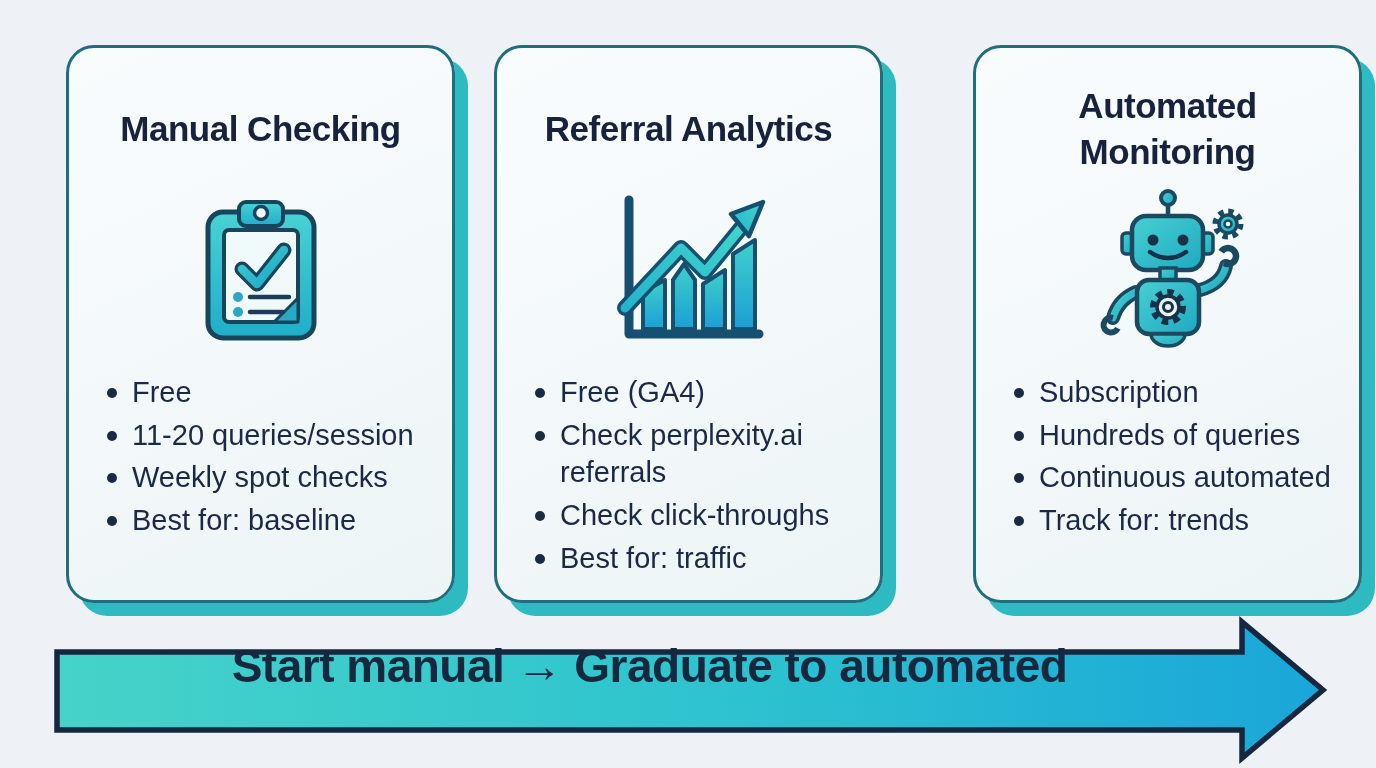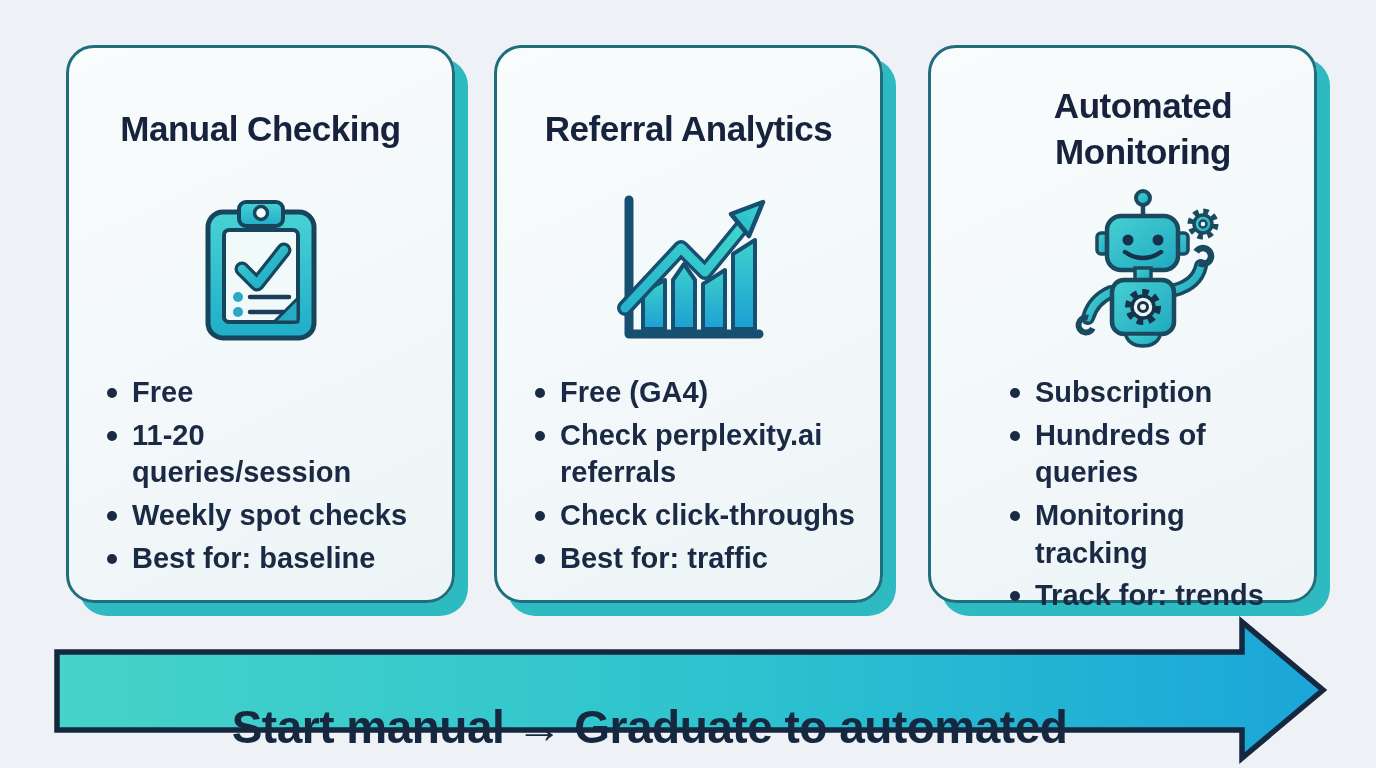--- a/index.html
+++ b/index.html
@@ -16,21 +16,21 @@
     position:absolute; top:45px;
     width:389px; height:558px;
     box-sizing:border-box;
     background:linear-gradient(155deg,#f9fcfd 0%,#f1f7f9 70%,#ecf4f6 100%);
     border:3px solid #1e6e7c;
     border-radius:28px;
     box-shadow:13px 13px 0 #2dbac1;
   }
   .card-1 { left:66px; }
   .card-2 { left:494px; }
-  .card-3 { left:928px;padding-left:41px; }
+  .card-3 { left:973px; }
 
   .card-title {
     margin:28px auto 0;
     max-width:330px;
     height:106px;
     display:flex; align-items:center; justify-content:center;
     text-align:center;
     font-size:35px; font-weight:700;
     color:#17233d;
     line-height:1.32;
@@ -47,33 +47,32 @@
     margin:20px 0 0;
     padding:0 22px 0 36px;
     font-size:29px;
     color:#1b2a44;
   }
   .card-list li {
     position:relative;
     padding-left:27px;
     margin-bottom:5px;
     line-height:1.3;
-    font-weight:bold;
   }
   .card-list li::before {
     content:"";
     position:absolute; left:2px; top:14px;
     width:10px; height:10px; border-radius:50%;
     background:#1b2a44;
   }
 
   
   .banner-svg { position:absolute; left:0; top:608px; }
   .banner-text {
-    position:absolute; left:57px; top:688px;
+    position:absolute; left:57px; top:627px;
     width:1185px; height:78px;
     display:flex; align-items:center; justify-content:center;
     font-size:46px; font-weight:700;
     color:#15283f;
     letter-spacing:-0.5px;
   }
 </style>
 </head>
 <body>
 
@@ -187,21 +186,21 @@
         <circle cx="86" cy="121" r="11" fill="#e9f5f7" stroke="#16324a" stroke-width="3.5"></circle>
         <circle cx="86" cy="121" r="4.5" fill="#e9f5f7" stroke="#16324a" stroke-width="3"></circle>
       </g>
 
       <path d="M69,148 a17,12 0 0 0 34,0 z" fill="url(#rbGrad)" stroke="#1b4a60" stroke-width="3.5"></path>
     </svg>
   </div>
   <ul class="card-list">
     <li>Subscription</li>
     <li>Hundreds of queries</li>
-    <li>Monitoring tracking</li>
+    <li>Continuous automated</li>
     <li>Track for: trends</li>
   </ul>
 </div>
 
 <svg class="banner-svg" width="1376" height="160" viewBox="0 0 1376 160" aria-hidden="true">
   <defs>
     <linearGradient id="bannerGrad" x1="0" y1="0" x2="1" y2="0">
       <stop offset="0" stop-color="#46d3c8"></stop>
       <stop offset="0.55" stop-color="#2cc2cf"></stop>
       <stop offset="1" stop-color="#1aa6d9"></stop>

